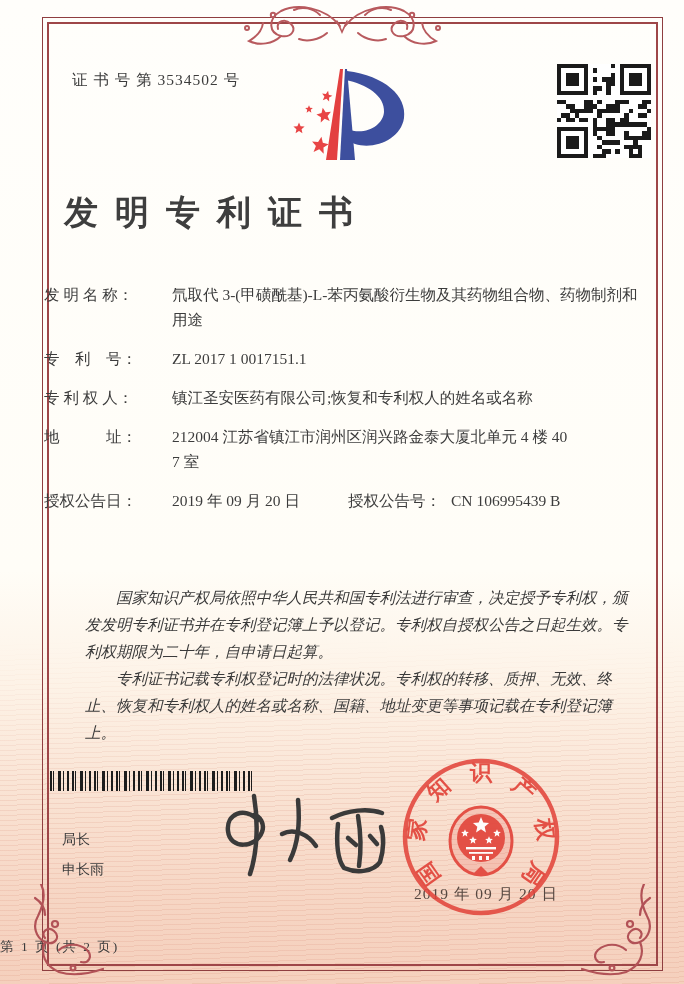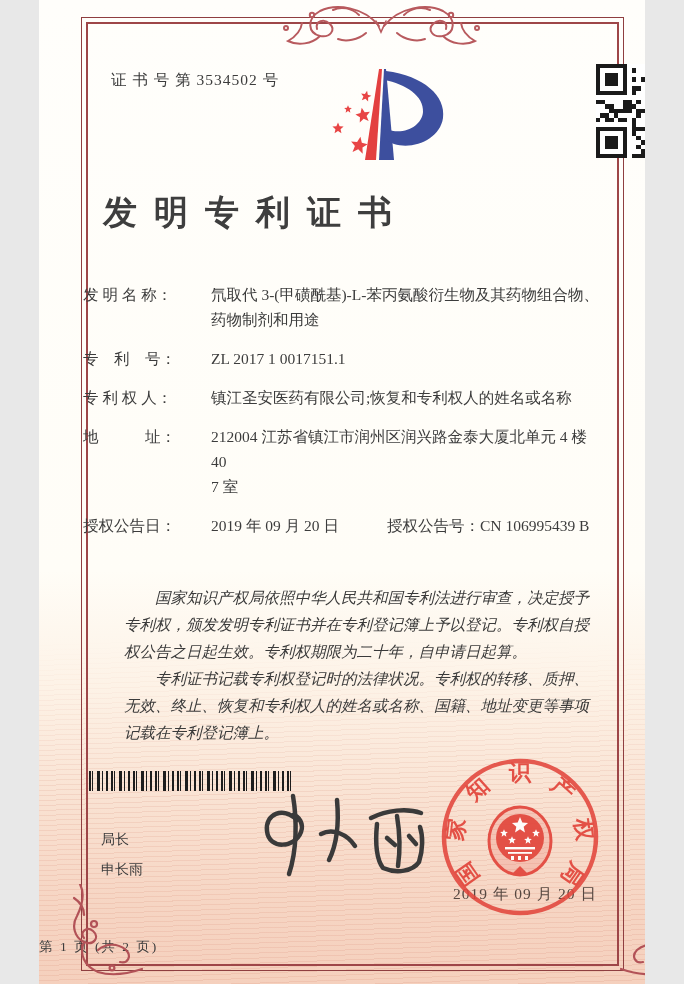--- a/index.html
+++ b/index.html
@@ -1,17 +1,17 @@
 <!DOCTYPE html>
 <html><head>
 <meta charset="utf-8">
 <style>
   html,body{margin:0;padding:0;background:#e8e8e8;}
   .page{
-    position:relative;width:606px;height:984px;margin:0 auto;overflow:hidden;
+    position:relative;width:684px;height:984px;margin:0 auto;overflow:hidden;
     background:linear-gradient(180deg,#fffefb 0%,#fffdf7 58%,#fdf2e6 70%,#f9e1d1 82%,#f6d5c3 92%,#f5d0bd 100%);
     font-family:"Liberation Serif","DejaVu Serif",serif;color:#3c3c3c;
   }
   .waves{
     position:absolute;left:0;right:0;top:640px;bottom:0;z-index:0;pointer-events:none;
     background:repeating-linear-gradient(178deg,rgba(205,108,85,0.13) 0 1px,rgba(255,255,255,0) 1px 5px);
     -webkit-mask-image:linear-gradient(180deg,transparent 0,#000 45%);
     mask-image:linear-gradient(180deg,transparent 0,#000 45%);
   }
   .frame-outer{position:absolute;left:42px;top:17px;right:21px;bottom:13px;border:1px solid #8f3e40;z-index:1;}
@@ -22,21 +22,21 @@
   .title{
     position:absolute;left:47px;right:26px;top:190px;text-align:left;z-index:2;
     font-size:34px;font-weight:700;letter-spacing:17px;text-indent:17px;color:#3e3e3e;
   }
   .fields{position:absolute;left:44px;right:40px;top:282px;z-index:2;font-size:15.5px;line-height:25px;}
   .row{margin-bottom:14px;}
   .lbl{display:inline-block;width:114px;white-space:nowrap;vertical-align:top;}
   .val{display:inline-block;vertical-align:top;width:calc(100% - 132px);margin-left:14px;white-space:pre-line;}
   .val-inline{display:inline-block;vertical-align:top;width:176px;margin-left:14px;}
   .lbl2{display:inline-block;vertical-align:top;white-space:nowrap;}
-  .val2{display:inline-block;vertical-align:top;text-align:right;}
+  .val2{display:inline-block;vertical-align:top;margin-left:10px;text-align:right;}
   .paras{position:absolute;left:50px;right:44px;top:584px;z-index:2;}
   .paras p{margin:0;font-size:15.5px;line-height:27px;text-indent:2em;font-style:italic;color:#3a3a3a;padding-left:35px;}
   .barcode{
     position:absolute;left:50px;top:771px;width:205px;height:20px;z-index:2;
     background:repeating-linear-gradient(90deg,#1d1d1d 0 2px,transparent 2px 3px,#1d1d1d 3px 4px,transparent 4px 8px,#1d1d1d 8px 11px,transparent 11px 13px,#1d1d1d 13px 14px,transparent 14px 17px,#1d1d1d 17px 19px,transparent 19px 22px);
   }
   .officials{position:absolute;left:62px;top:824px;z-index:2;font-size:14px;line-height:30px;font-family:"Liberation Sans","DejaVu Sans",sans-serif;}
   .signature{position:absolute;left:210px;top:786px;z-index:3;}
   .seal-date{position:absolute;left:414px;top:884px;z-index:3;font-size:15.5px;letter-spacing:1px;color:#564740;}
   .seal{position:absolute;left:392px;top:748px;z-index:4;opacity:0.92;}

